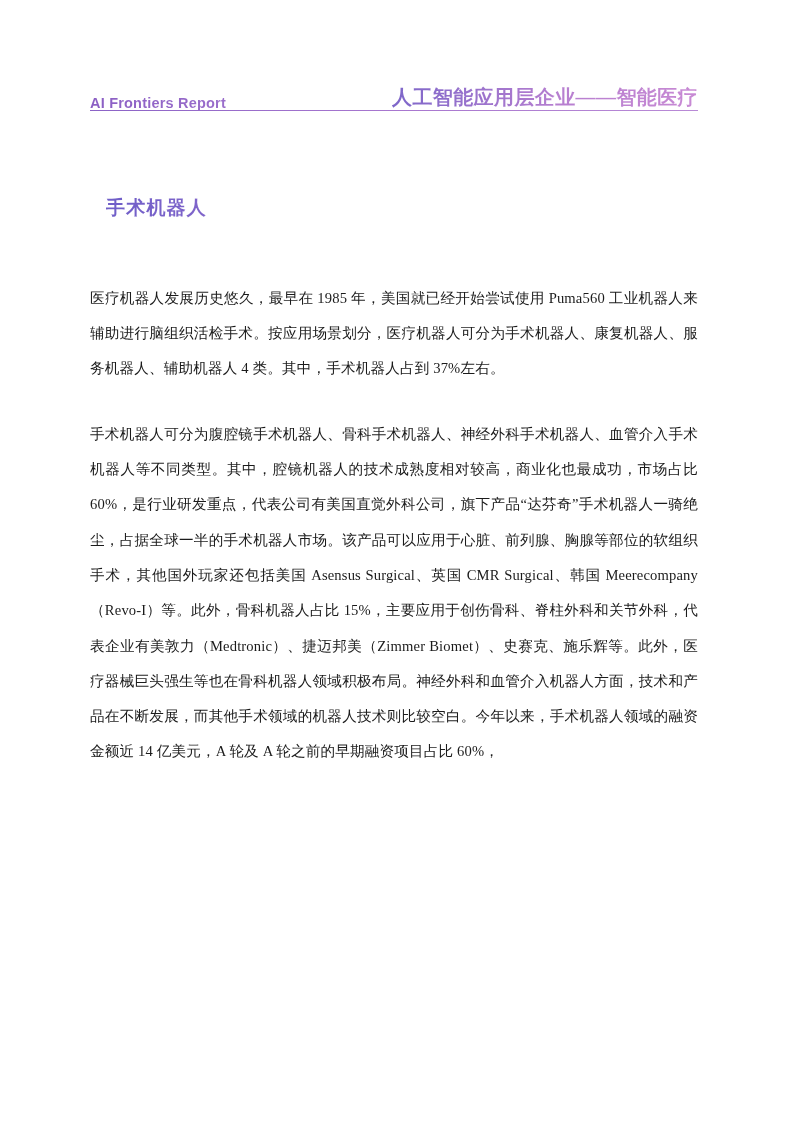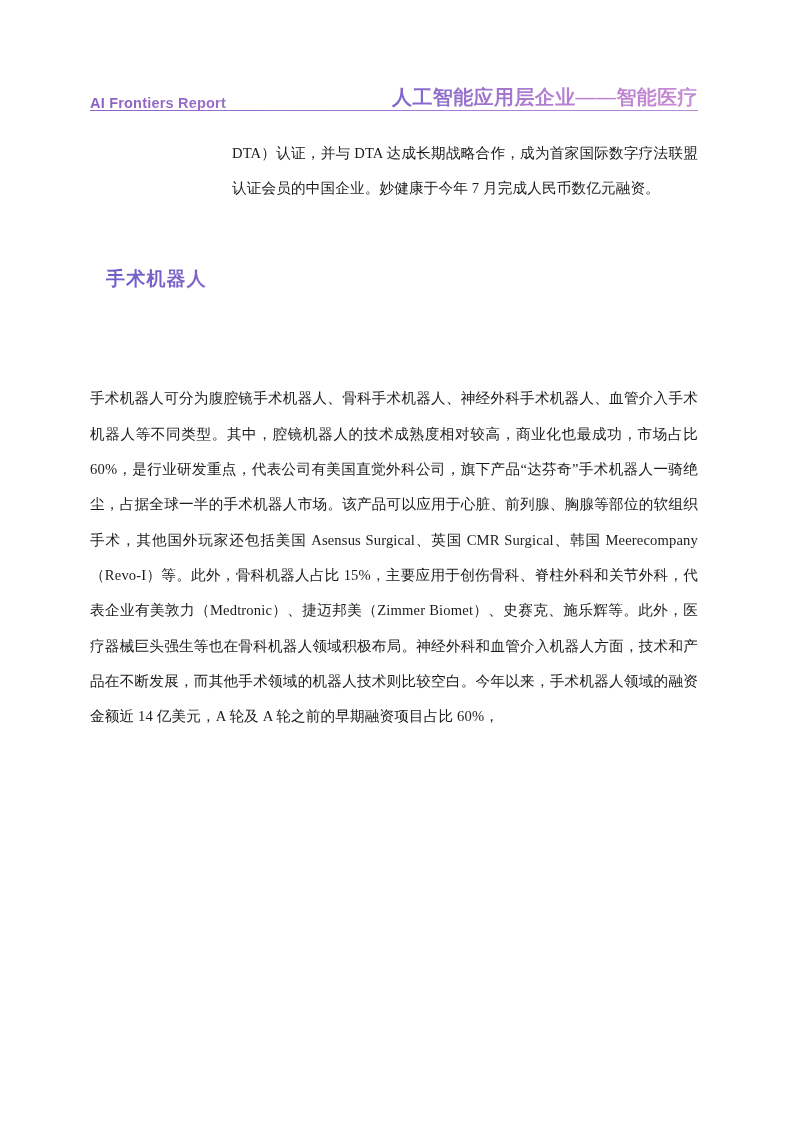--- a/index.html
+++ b/index.html
@@ -140,28 +140,28 @@
 <div class="page">
 
   <div class="page-header">
     <div class="header-left">AI Frontiers Report</div>
     <div class="header-right">人工智能应用层企业——智能医疗</div>
   </div>
   <div class="header-rule"></div>
 
   <div class="content">
 
-    <p class="para indented">DTA）认证，并与 DTA 达成长期战略合作，成为首家国际数字疗法联盟认证会员的中国企业。妙健康于今年 7 月完成人民币数亿元融资。</p>
 
     <div class="gap-lg"></div>
 
     <h2 class="section-heading">手术机器人</h2>
 
     <div class="gap-lg"></div>
 
+    <p class="para">医疗机器人发展历史悠久，最早在 1985 年，美国就已经开始尝试使用 Puma560 工业机器人来辅助进行脑组织活检手术。按应用场景划分，医疗机器人可分为手术机器人、康复机器人、服务机器人、辅助机器人 4 类。其中，手术机器人占到 37%左右。</p>
 
     <div class="gap-md"></div>
 
     <p class="para">手术机器人可分为腹腔镜手术机器人、骨科手术机器人、神经外科手术机器人、血管介入手术机器人等不同类型。其中，腔镜机器人的技术成熟度相对较高，商业化也最成功，市场占比 60%，是行业研发重点，代表公司有美国直觉外科公司，旗下产品“达芬奇”手术机器人一骑绝尘，占据全球一半的手术机器人市场。该产品可以应用于心脏、前列腺、胸腺等部位的软组织手术，其他国外玩家还包括美国 Asensus Surgical、英国 CMR Surgical、韩国 Meerecompany（Revo-I）等。此外，骨科机器人占比 15%，主要应用于创伤骨科、脊柱外科和关节外科，代表企业有美敦力（Medtronic）、捷迈邦美（Zimmer Biomet）、史赛克、施乐辉等。此外，医疗器械巨头强生等也在骨科机器人领域积极布局。神经外科和血管介入机器人方面，技术和产品在不断发展，而其他手术领域的机器人技术则比较空白。今年以来，手术机器人领域的融资金额近 14 亿美元，A 轮及 A 轮之前的早期融资项目占比 60%，</p>
   </div>
 
   <div class="page-footer">
     <div class="logo">
       <svg width="74" height="20" viewBox="0 0 74 20" aria-hidden="true">
 

